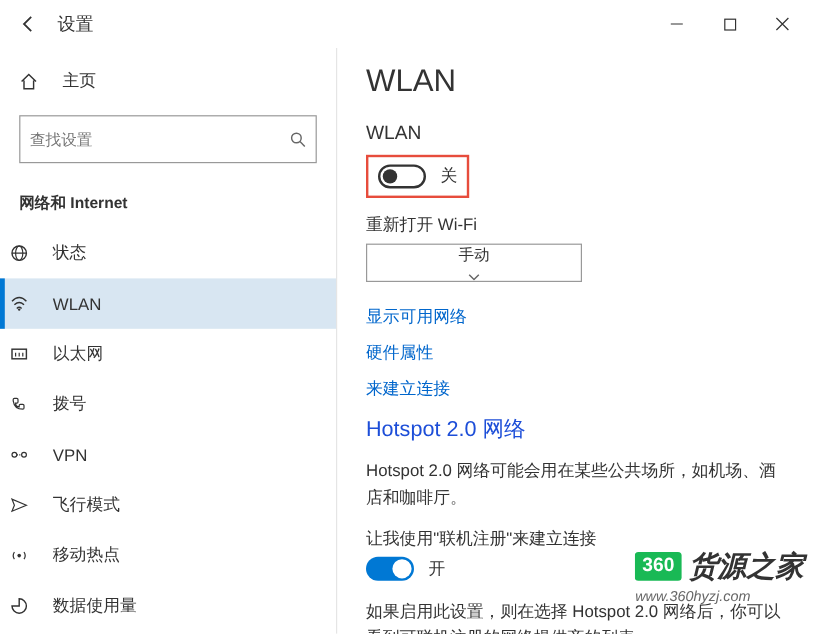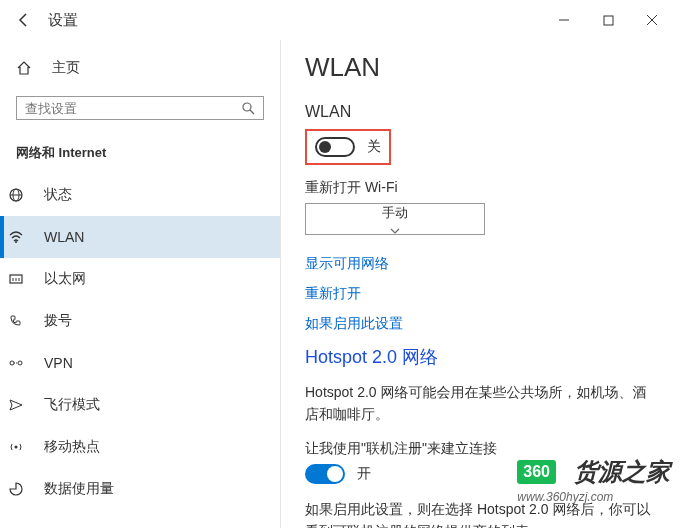--- a/index.html
+++ b/index.html
@@ -11,21 +11,21 @@
     .win-controls { margin-left: auto; display: flex; }
     .win-btn { width: 44px; height: 32px; display: flex; align-items: center; justify-content: center; color: #333; }
     
     .main { display: flex; height: 488px; }
     
     .sidebar { width: 280px; padding: 8px 0; overflow-y: auto; }
     .home-row { display: flex; align-items: center; height: 40px; padding: 0 16px; margin-bottom: 8px; }
     .home-row .icon { width: 20px; text-align: center; margin-right: 16px; font-size: 15px; }
     .home-row .label { font-size: 14px; color: #333; }
     
-    .search-box { margin: 8px 16px 16px 16px; height: 24px; border: 1px solid #999; display: flex; align-items: center; padding: 0 8px; position: relative; }
+    .search-box { margin: 8px 16px 16px 16px; height: 40px; border: 1px solid #999; display: flex; align-items: center; padding: 0 8px; position: relative; }
     .search-box input { border: none; outline: none; flex: 1; font-size: 13px; color: #666; background: transparent; }
     .search-icon { color: #666; font-size: 14px; }
     
     .section-header { font-size: 13px; font-weight: 600; color: #333; padding: 8px 16px 12px 16px; }
     
     .nav-item { display: flex; align-items: center; height: 42px; padding: 0 8px; position: relative; }
     .nav-item .icon { width: 20px; text-align: center; margin-right: 16px; font-size: 15px; color: #333; }
     .nav-item .label { font-size: 14px; color: #333; }
     .nav-item.active { background: #d8e6f2; }
     .nav-item.active::before { content: ""; position: absolute; left: 0; top: 0; bottom: 0; width: 4px; background: #0078d4; }
@@ -47,21 +47,21 @@
     .link { font-size: 14px; color: #0066cc; margin-bottom: 12px; display: block; }
     
     .section-heading { font-size: 18px; color: #1d4ed8; margin-bottom: 12px; }
     .desc-text { font-size: 14px; color: #333; line-height: 1.6; margin-bottom: 14px; }
     
     .toggle-on { width: 40px; height: 20px; background: #0078d4; border-radius: 10px; position: relative; display: inline-block; vertical-align: middle; margin-right: 12px; }
     .toggle-on::after { content: ""; position: absolute; right: 2px; top: 2px; width: 16px; height: 16px; background: #fff; border-radius: 50%; }
     .toggle-row { display: flex; align-items: center; margin-bottom: 14px; }
     
     .watermark { position: absolute; right: 12px; bottom: 24px; text-align: left; }
-    .wm-top { display: flex; align-items: center; gap: 18px; }
+    .wm-top { display: flex; align-items: center; gap: 6px; }
     .wm-badge { background: #19b955; color: #fff; font-weight: bold; font-size: 16px; padding: 3px 6px; border-radius: 3px; }
     .wm-text { font-size: 24px; font-weight: bold; color: #333; font-style: italic; }
     .wm-url { font-size: 12px; color: #666; margin-top: 2px; font-style: italic; }
     
     svg { display: block; }
   </style>
 </head>
 <body>
 
 <div class="titlebar">
@@ -214,22 +214,22 @@
     <div class="dropdown">
       <span class="dropdown-text">手动</span>
       <span class="chevron">
         <svg width="10" height="6" viewBox="0 0 10 6">
             <path d="M1 1 L5 5 L9 1" stroke="#666" stroke-width="1.2" fill="none"></path>
           </svg>
       </span>
     </div>
     
     <a class="link">显示可用网络</a>
-    <a class="link">重新打开</a>
-    <a class="link">如果启用此设置</a>
+    <a class="link">硬件属性</a>
+    <a class="link">来建立连接</a>
     
     <div class="section-heading">Hotspot 2.0 网络</div>
     <div class="desc-text">Hotspot 2.0 网络可能会用在某些公共场所，如机场、酒店和咖啡厅。</div>
     <div class="field-label">让我使用"联机注册"来建立连接</div>
     <div class="toggle-row">
       <div class="toggle-on"></div>
       <span class="toggle-label">开</span>
     </div>
     <div class="desc-text">如果启用此设置，则在选择 Hotspot 2.0 网络后，你可以看到可联机注册的网络提供商的列表。</div>
   </div>

